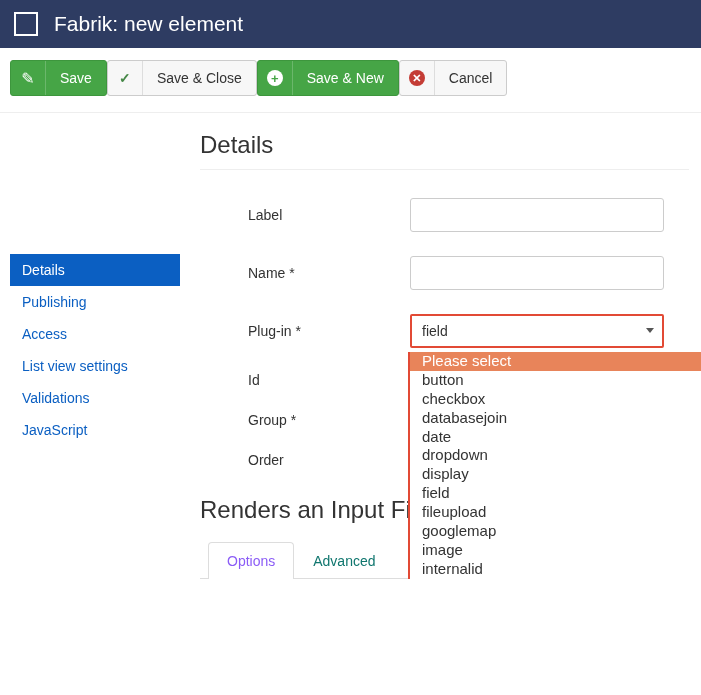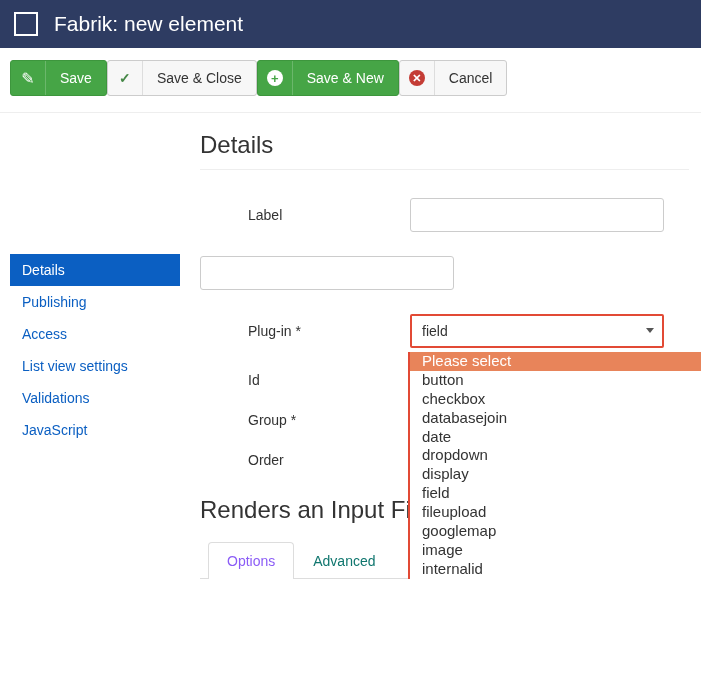--- a/index.html
+++ b/index.html
@@ -88,20 +88,21 @@
 
   <div class="main">
     <h2 class="section-title">Details</h2>
 
     <div class="form-row">
       <label class="form-label">Label</label>
       <input class="form-control" type="text" style="">
     </div>
 
     <div class="form-row">
+      <label class="form-label">Name *</label>
       <input class="form-control" type="text" style="">
     </div>
 
     <div class="form-row">
       <label class="form-label">Plug-in *</label>
       <div class="dropdown-wrapper">
         <div class="select-control plugin-highlight">
           <span>field</span>
           <span class="select-caret"></span>
         </div>

